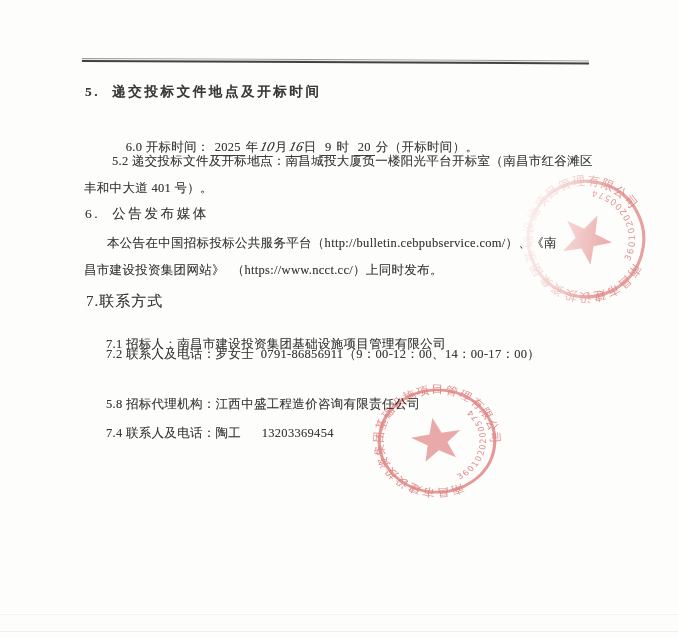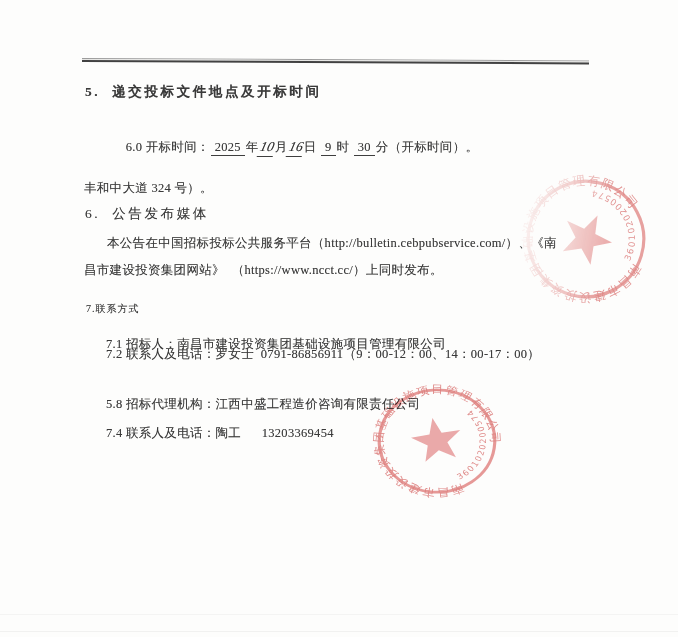--- a/index.html
+++ b/index.html
@@ -24,21 +24,21 @@
     text-shadow:0 0 0.6px rgba(70,70,70,0.45);
   }
   .sec-head{font-size:13.5px;letter-spacing:2.6px;}
   .h5{left:85px;top:83px;font-weight:bold;}
   .l51{left:112px;top:121px;}
   .l52a{left:112px;top:153px;}
   .l52b{left:84px;top:180px;}
   .h6{left:85px;top:205px;text-align:right;}
   .l6a{left:107px;top:235px;}
   .l6b{left:84px;top:262px;}
-  .h7{left:86px;top:300px;font-size:10px;letter-spacing:1px;}
+  .h7{left:86px;top:293px;font-size:15px;letter-spacing:1px;}
   .l71{left:106px;top:336px;text-align:right;}
   .l72{left:106px;top:346px;}
   .l73{left:106px;top:396px;}
   .l74{left:106px;top:425px;}
   .l75{left:106px;top:453px;}
   
   .u{border-bottom:1px solid #3e3e3e;padding:0 4px 1px 4px;margin:4px 1px;}
   .hand{
     font-style:italic;display:inline-block;transform:skewX(-14deg);
     font-size:13.5px;padding:0 1px 1px 1px;margin:0;color:#2f2f2f;
@@ -63,24 +63,25 @@
 
   <div class="top-rule">
     <div class="r1"></div>
       <div class="r2"></div>
       <div class="r3"></div>
   </div>
 
   <div class="line sec-head h5">5.  递交投标文件地点及开标时间</div>
 
   <div class="line l51">
-    <span>6.0 开标时间：</span><span class="u">2025</span><span>年</span><span class="u hand">10</span><span>月</span><span class="u hand">16</span><span>日 </span><span class="u">9</span><span>时 </span><span class="u">30</span><span>分（开标时间）。</span>
+    <span>6.0 开标时间：</span><span class="u">2025</span><span>年</span><span class="u hand">10</span><span>月</span><span class="u hand">16</span><span>日 </span><span class="u">9</span><span>时 </span><span class="u">20</span><span>分（开标时间）。</span>
   </div>
 
-  <div class="line l52b">丰和中大道 324 号）。</div>
+  <div class="line l52a">5.2 递交投标文件及开标地点：南昌城投大厦负一楼阳光平台开标室（南昌市红谷滩区</div>
+  <div class="line l52b">丰和中大道 401 号）。</div>
 
   <div class="line sec-head h6">6.  公告发布媒体</div>
   <div class="line l6b">昌市建设投资集团网站》  （https://www.ncct.cc/）上同时发布。</div>
   <div class="line l6a">本公告在中国招标投标公共服务平台（http://bulletin.cebpubservice.com/）、《南</div>
 
   <div class="line h7">7.联系方式</div>
   <div class="line l71">7.1 招标人：南昌市建设投资集团基础设施项目管理有限公司</div>
   <div class="line l72">7.2 联系人及电话：罗女士  0791-86856911（9：00-12：00、14：00-17：00）</div>
   <div class="line l73">5.8 招标代理机构：江西中盛工程造价咨询有限责任公司</div>
   <div class="line l74">7.4 联系人及电话：陶工      13203369454</div>

